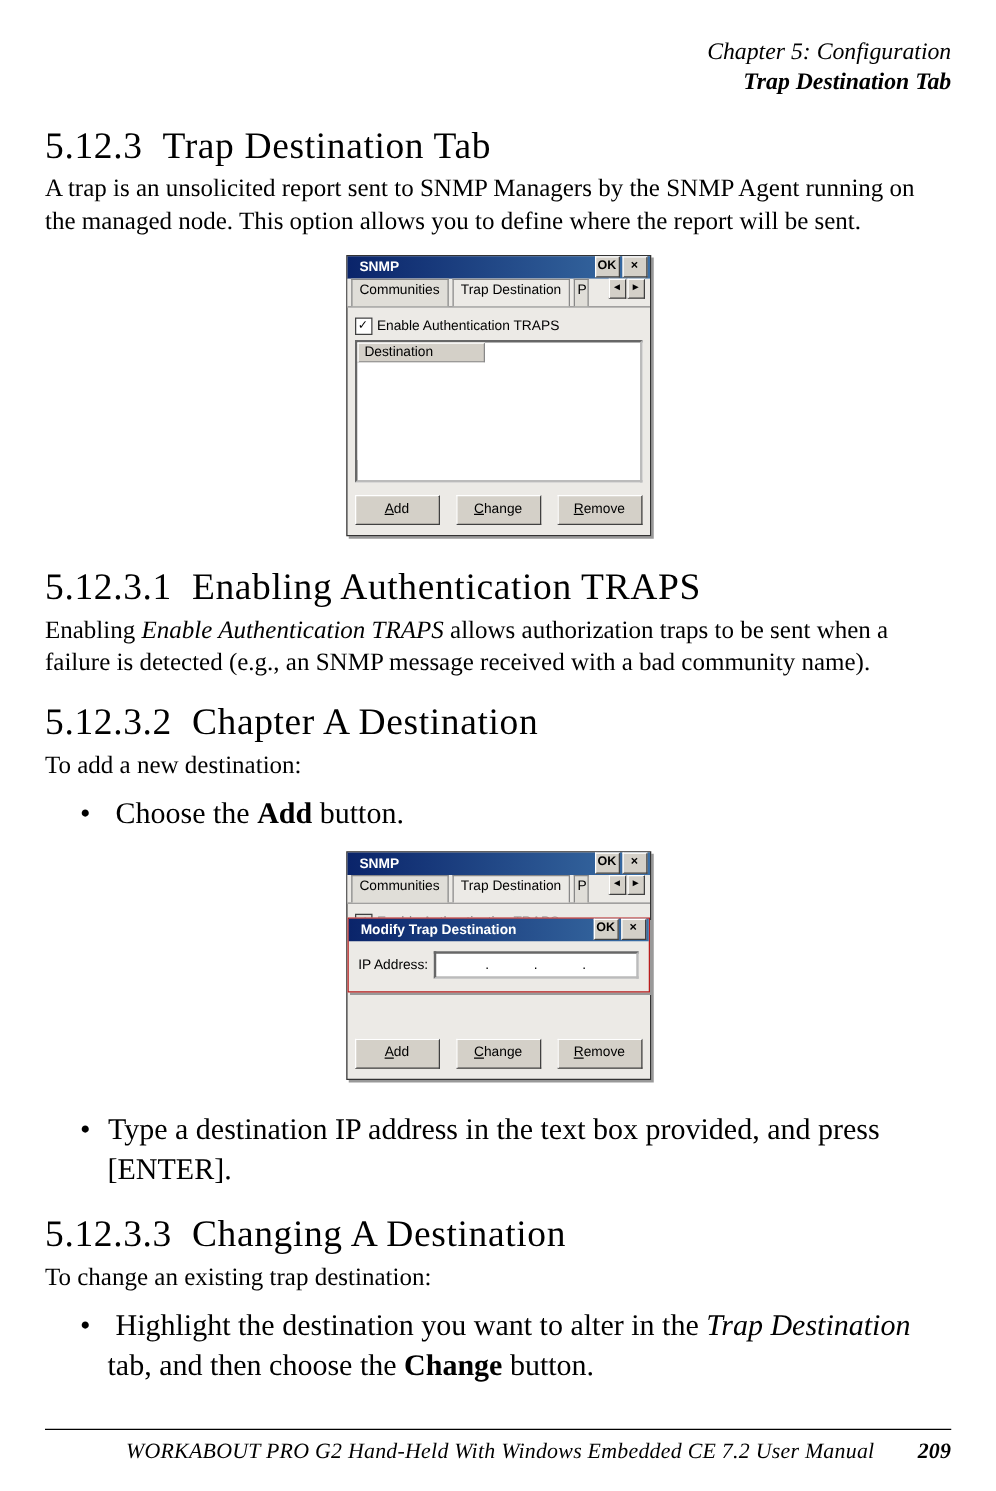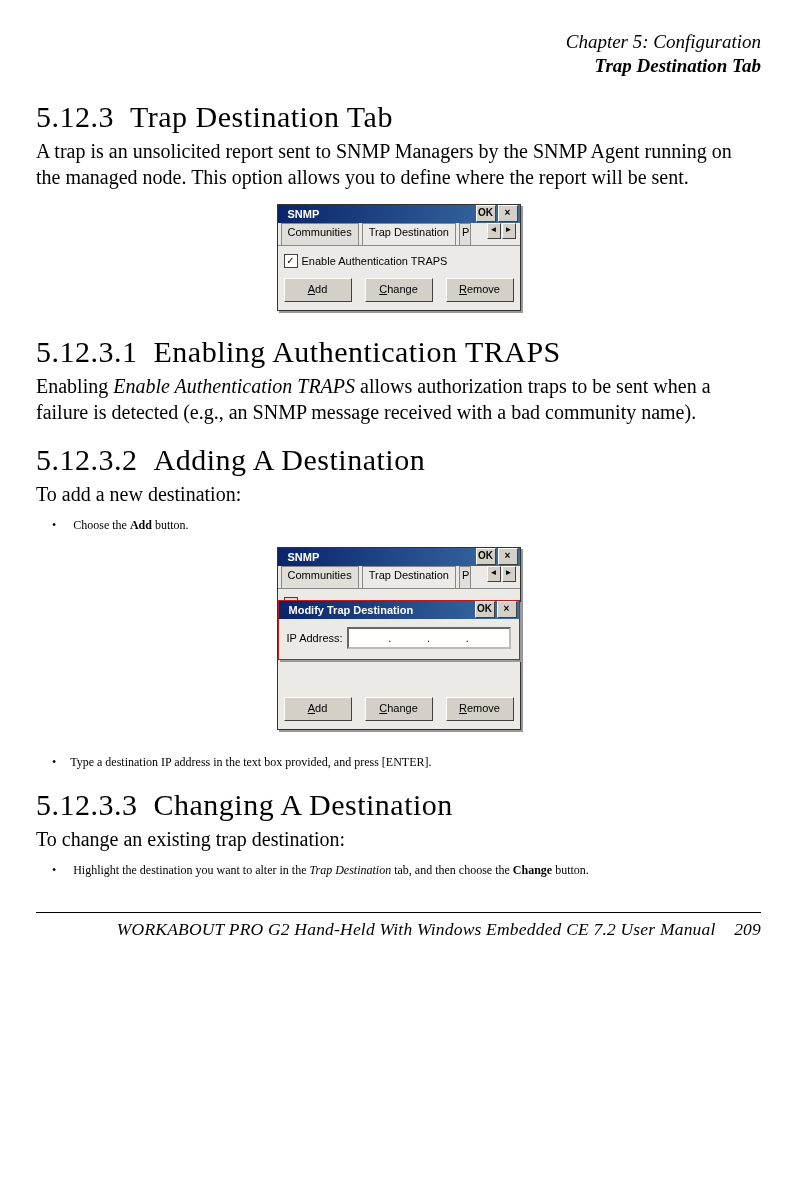--- a/index.html
+++ b/index.html
@@ -27,22 +27,22 @@
     font-size: 30px;
     margin: 18px 0 4px 0;
     letter-spacing: 0.5px;
   }
   .body-text {
     font-size: 20px;
     line-height: 1.3;
     margin: 2px 0 10px 0;
   }
   .bullet {
-    margin: 6px 0 6px 38px;
-    font-size: 12px;
+    margin: 6px 0 6px 50px;
+    font-size: 24px;
     line-height: 1.35;
   }
   .bullet::before {
     content: "•";
     margin-left: -22px;
     margin-right: 14px;
   }
   .italic { font-style: italic; }
   .bold { font-weight: bold; }
 
@@ -204,21 +204,21 @@
 
   .footer {
     border-top: 1.5px solid #000;
     margin-top: 34px;
     padding-top: 6px;
     font-style: italic;
     font-size: 17.5px;
     text-align: right;
     letter-spacing: 0.2px;
   }
-  .footer .pnum { font-weight: normal; margin-left: 14px; }
+  .footer .pnum { font-weight: bold; margin-left: 30px; }
 </style>
 </head>
 <body>
 
 <div class="header-lines">
   <div>Chapter 5: Configuration</div>
   <div class="bold">Trap Destination Tab</div>
 </div>
 
 <h2 class="section">
@@ -242,38 +242,42 @@
       <div class="tab-scroll">
         <div class="arr">◄</div>
         <div class="arr">►</div>
       </div>
     </div>
     <div class="panel">
       <div class="checkbox-row">
         <span class="cb">✓</span>
         <span class="dotted-label">Enable Authentication TRAPS</span>
       </div>
+      <div class="listbox">
+        <div class="col-head">Destination</div>
+        <div class="list-area"></div>
+      </div>
     </div>
     <div class="btnrow">
       <div class="wbtn"><span class="ul">A</span><span>dd</span></div>
       <div class="wbtn"><span class="ul">C</span><span>hange</span></div>
       <div class="wbtn"><span class="ul">R</span><span>emove</span></div>
     </div>
   </div>
 </div>
 
 <h2 class="section">
   <span>5.12.3.1</span>&nbsp;&nbsp;<span>Enabling Authentication TRAPS</span>
 </h2>
 <p class="body-text">
   <span>Enabling </span><span class="italic">Enable Authentication TRAPS </span><span>allows authorization traps to be sent when a failure is detected (e.g., an SNMP message received with a bad community name).</span>
 </p>
 
 <h2 class="section">
-  <span>5.12.3.2</span>&nbsp;&nbsp;<span>Adding A Destination</span>
+  <span>5.12.3.2</span>&nbsp;&nbsp;<span>Chapter A Destination</span>
 </h2>
 <p class="body-text">To add a new destination:</p>
 <div class="bullet">
   <span>Choose the </span><span class="bold">Add</span><span> button.</span>
 </div>
 
 <div class="win-wrap">
   <div class="win">
     <div class="titlebar">
       <span class="title-text">SNMP</span>

